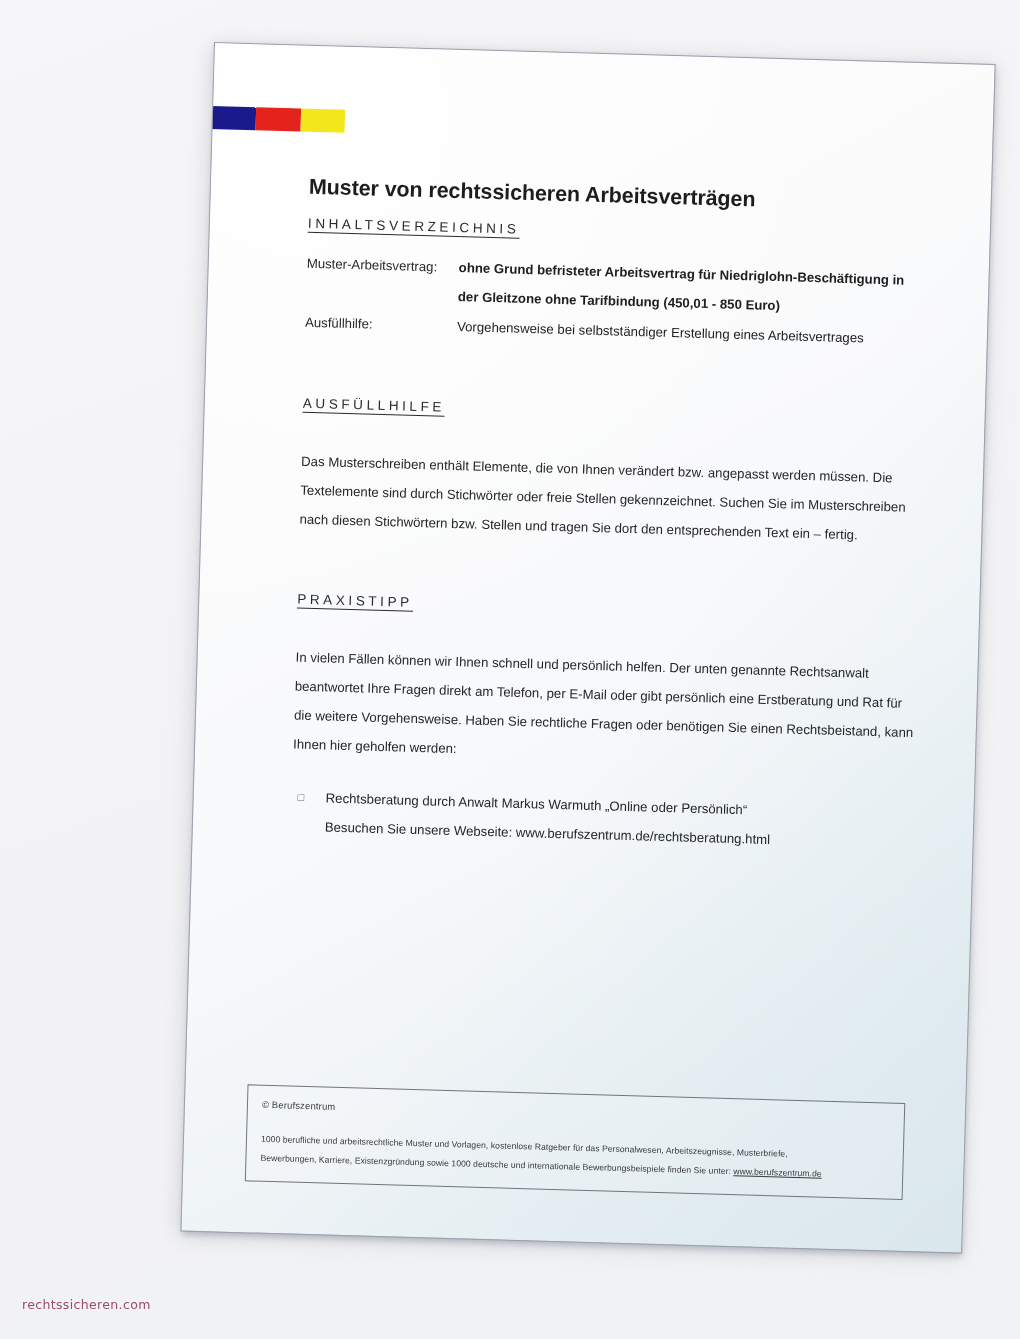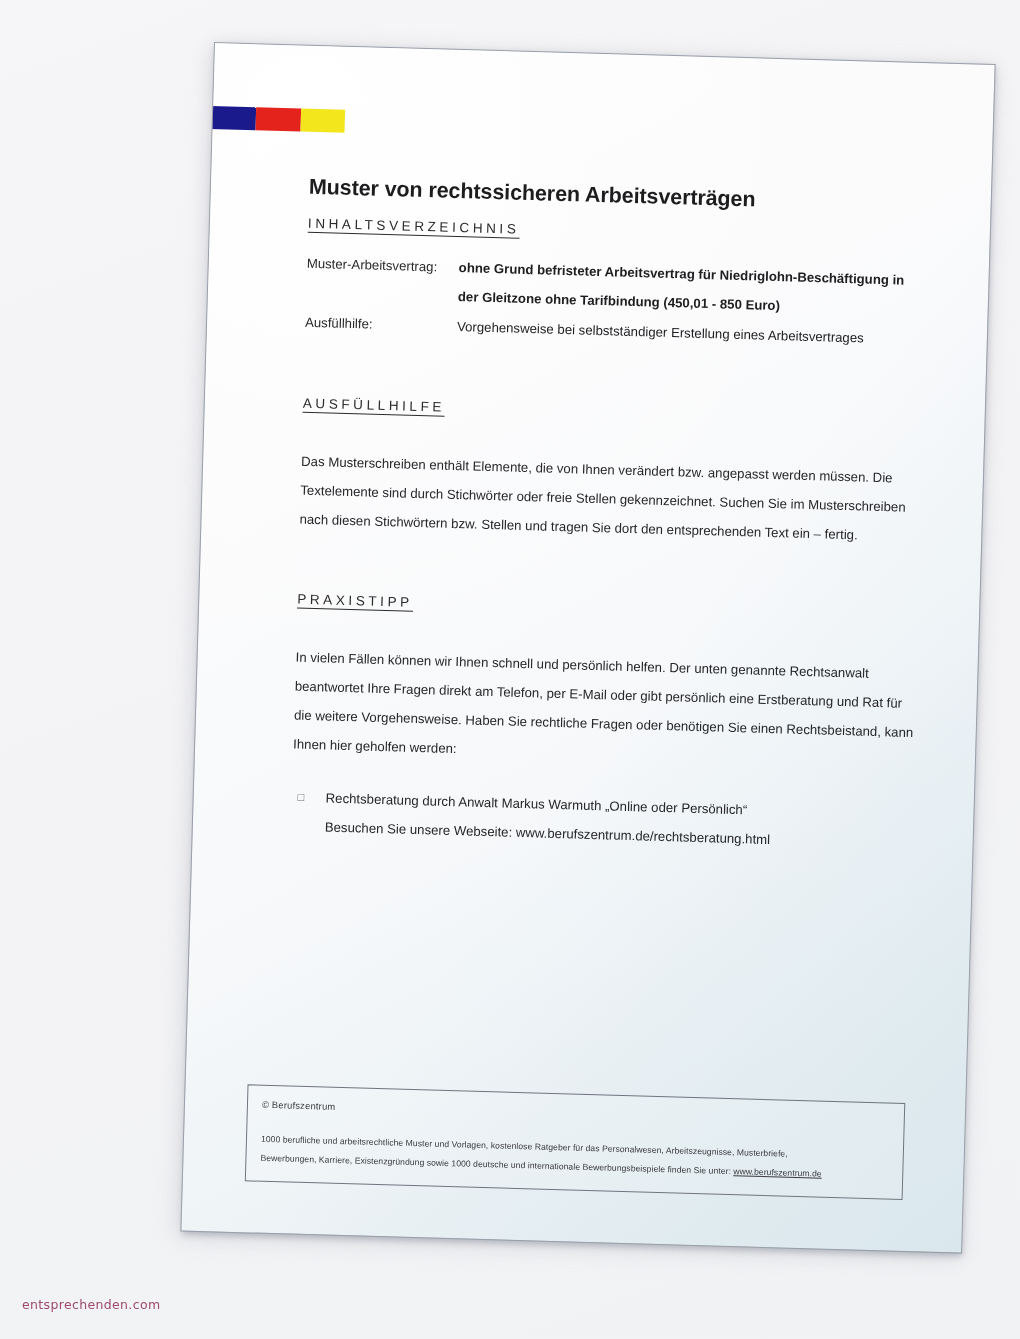--- a/index.html
+++ b/index.html
@@ -308,15 +308,15 @@
           </p>
           <p class="footer-line">
             <span>Bewerbungen, Karriere, Existenzgründung sowie 1000 deutsche und internationale Bewerbungsbeispiele finden Sie unter: </span><span class="footer-url">www.berufszentrum.de</span>
           </p>
         </div>
       </div>
 
     </div>
   </div>
 
-  <div id="watermark">entsprechenden.com</div>
+  <div id="watermark">rechtssicheren.com</div>
 
 </div>
 
 </body></html>

